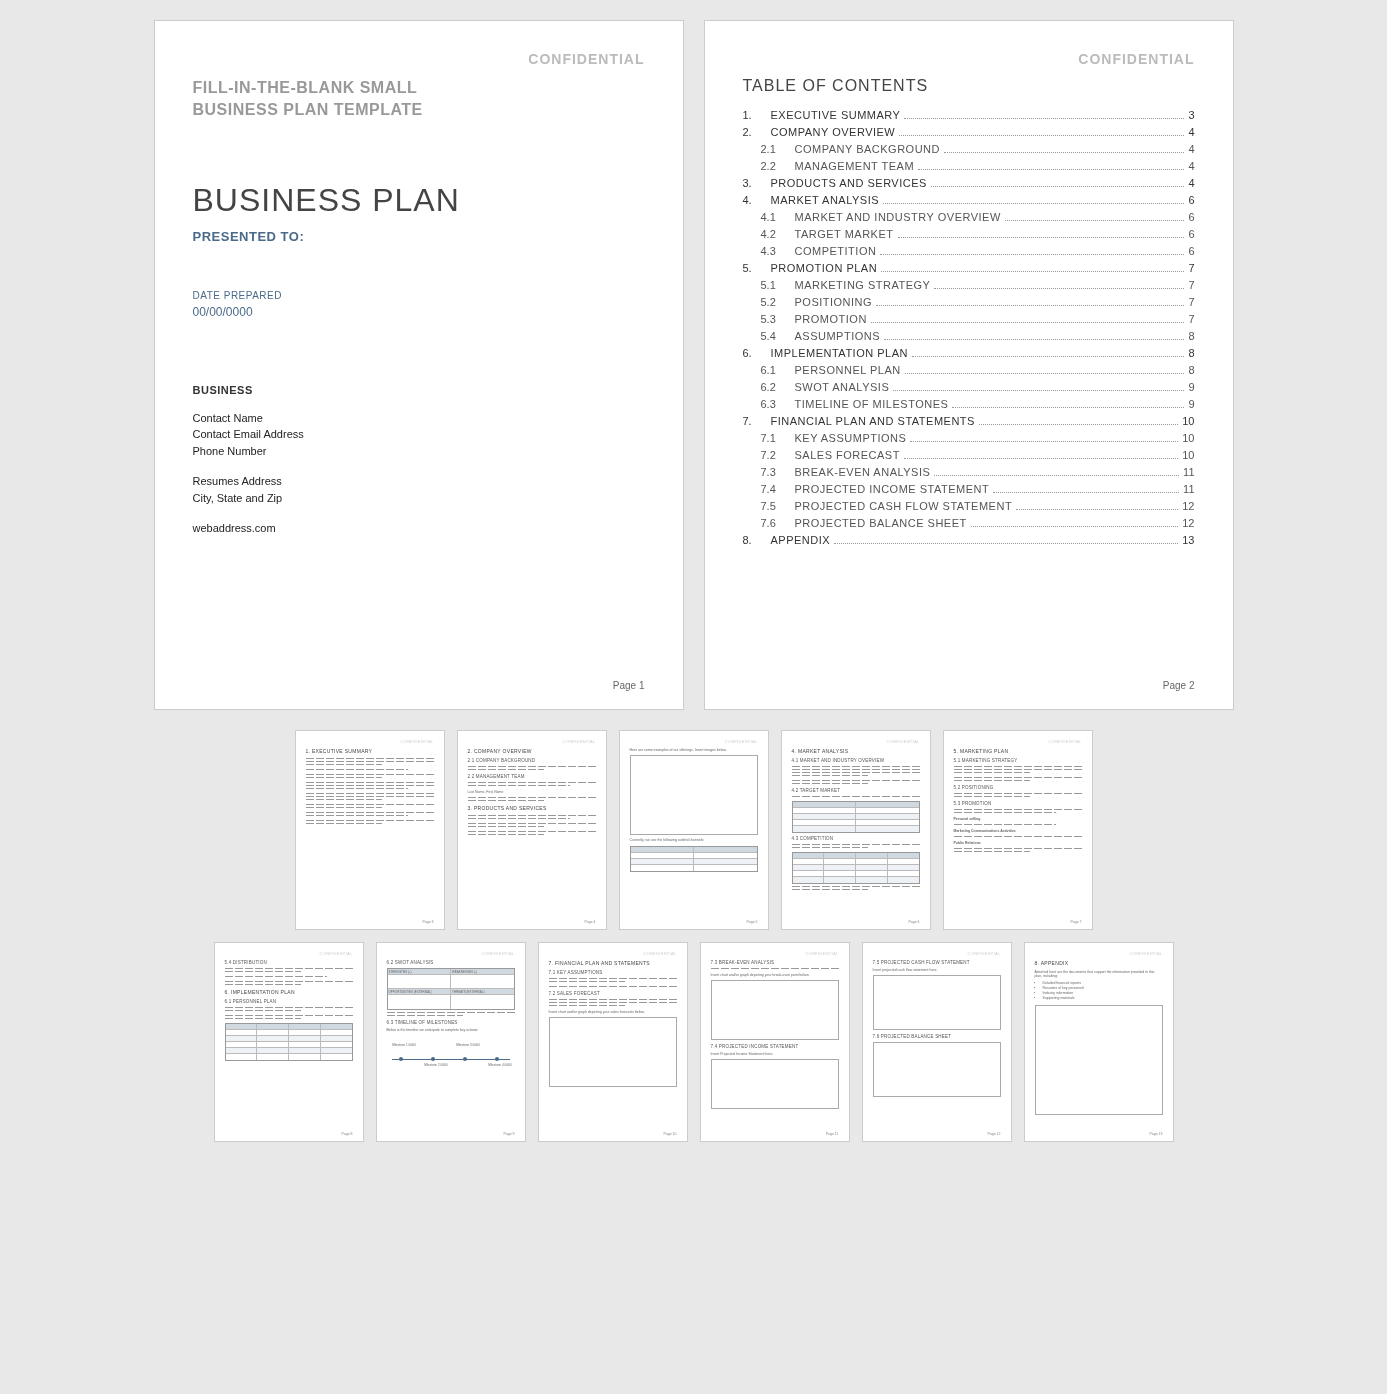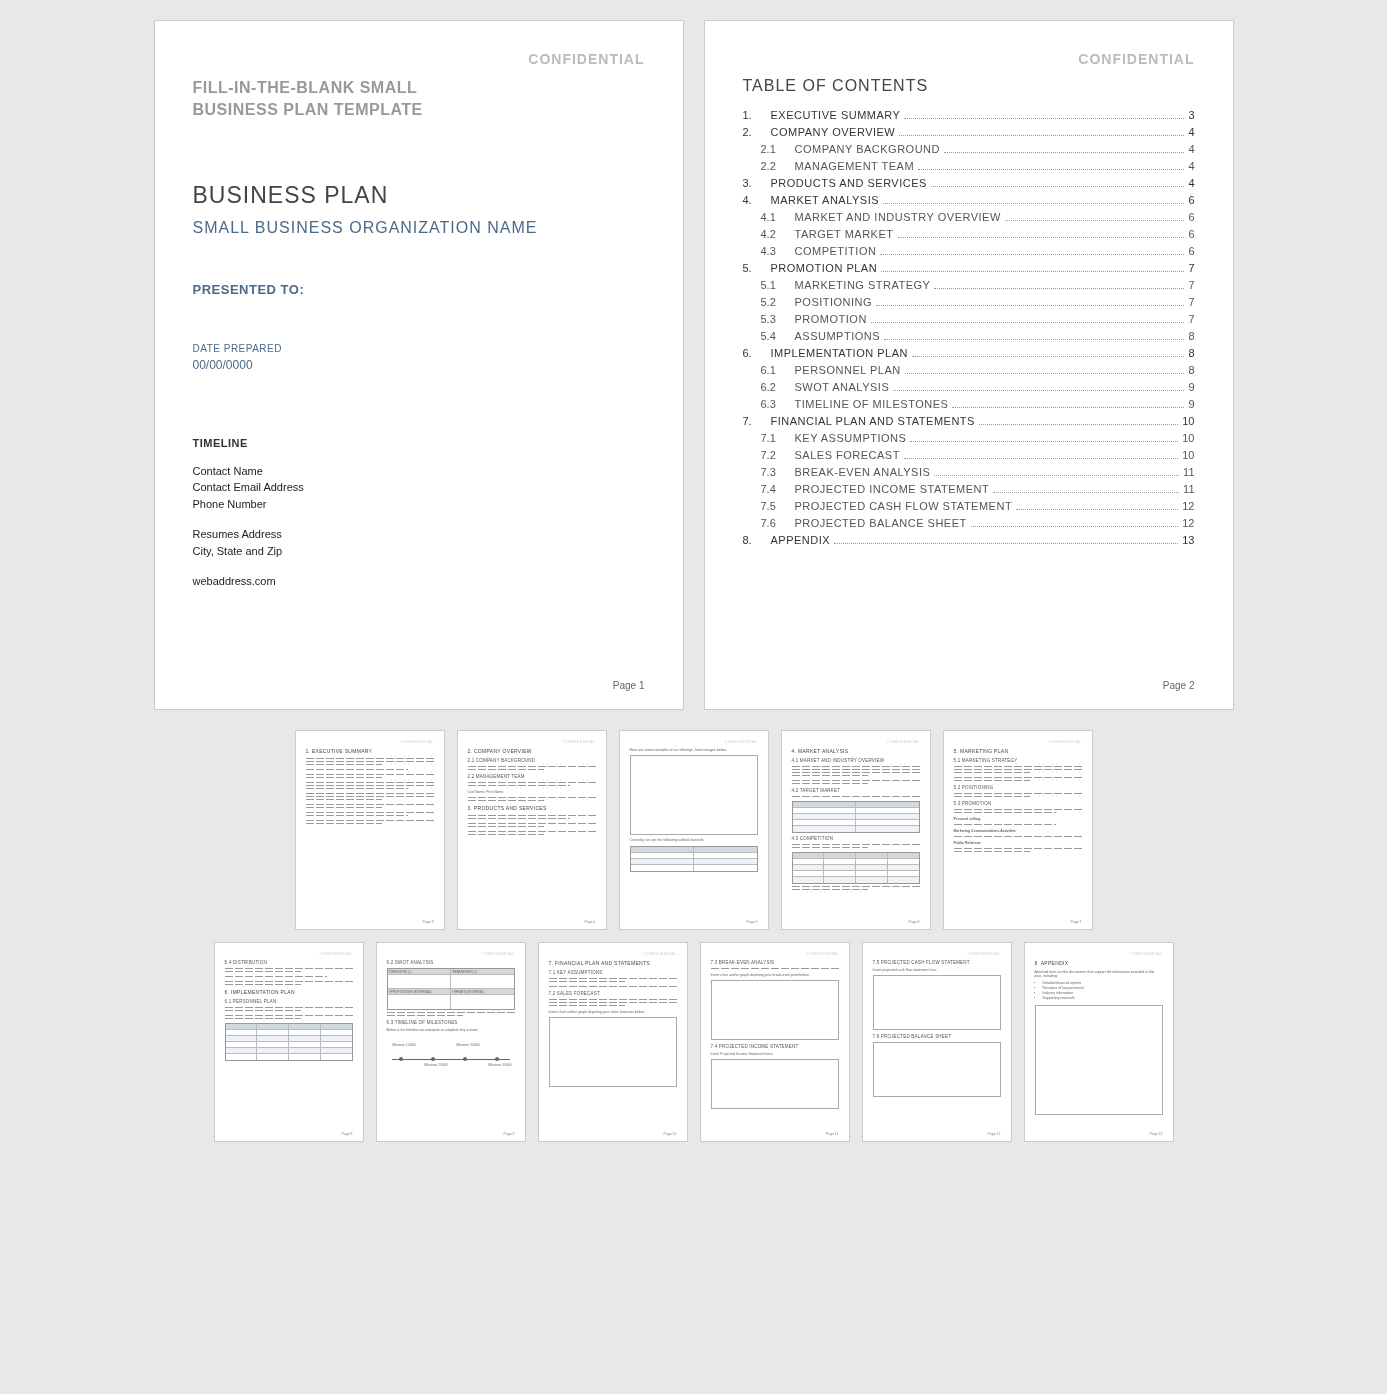--- a/index.html
+++ b/index.html
@@ -34,21 +34,21 @@
   }
   .template-label {
     color: #999;
     font-weight: bold;
     font-size: 16px;
     line-height: 1.4;
     letter-spacing: 0.5px;
     margin-bottom: 60px;
   }
   .plan-title {
-    font-size: 23px;
+    font-size: 32px;
     font-weight: normal;
     letter-spacing: 1px;
     color: #444;
     margin-bottom: 10px;
   }
   .org-name {
     font-size: 16px;
     color: #4a6a8a;
     letter-spacing: 1px;
     margin-bottom: 45px;
@@ -201,25 +201,24 @@
 
 <div class="top-row">
 
   <div class="page-large">
     <div class="confidential">CONFIDENTIAL</div>
     <div class="template-label">
       <div>FILL-IN-THE-BLANK SMALL</div>
       <div>BUSINESS PLAN TEMPLATE</div>
     </div>
     <div class="plan-title">BUSINESS PLAN</div>
-    <div class="org-name">SMALL BUSINESS ORGANIZATION NAME</div>
     <div class="presented-to">PRESENTED TO:</div>
     <div class="date-label">DATE PREPARED</div>
     <div class="date-value">00/00/0000</div>
-    <div class="contact-heading">TIMELINE</div>
+    <div class="contact-heading">BUSINESS</div>
     <div class="contact-block">
       <div>Contact Name</div>
       <div>Contact Email Address</div>
       <div>Phone Number</div>
       <div class="gap"></div>
       <div>Resumes Address</div>
       <div>City, State and Zip</div>
       <div class="gap"></div>
       <div>webaddress.com</div>
     </div>

